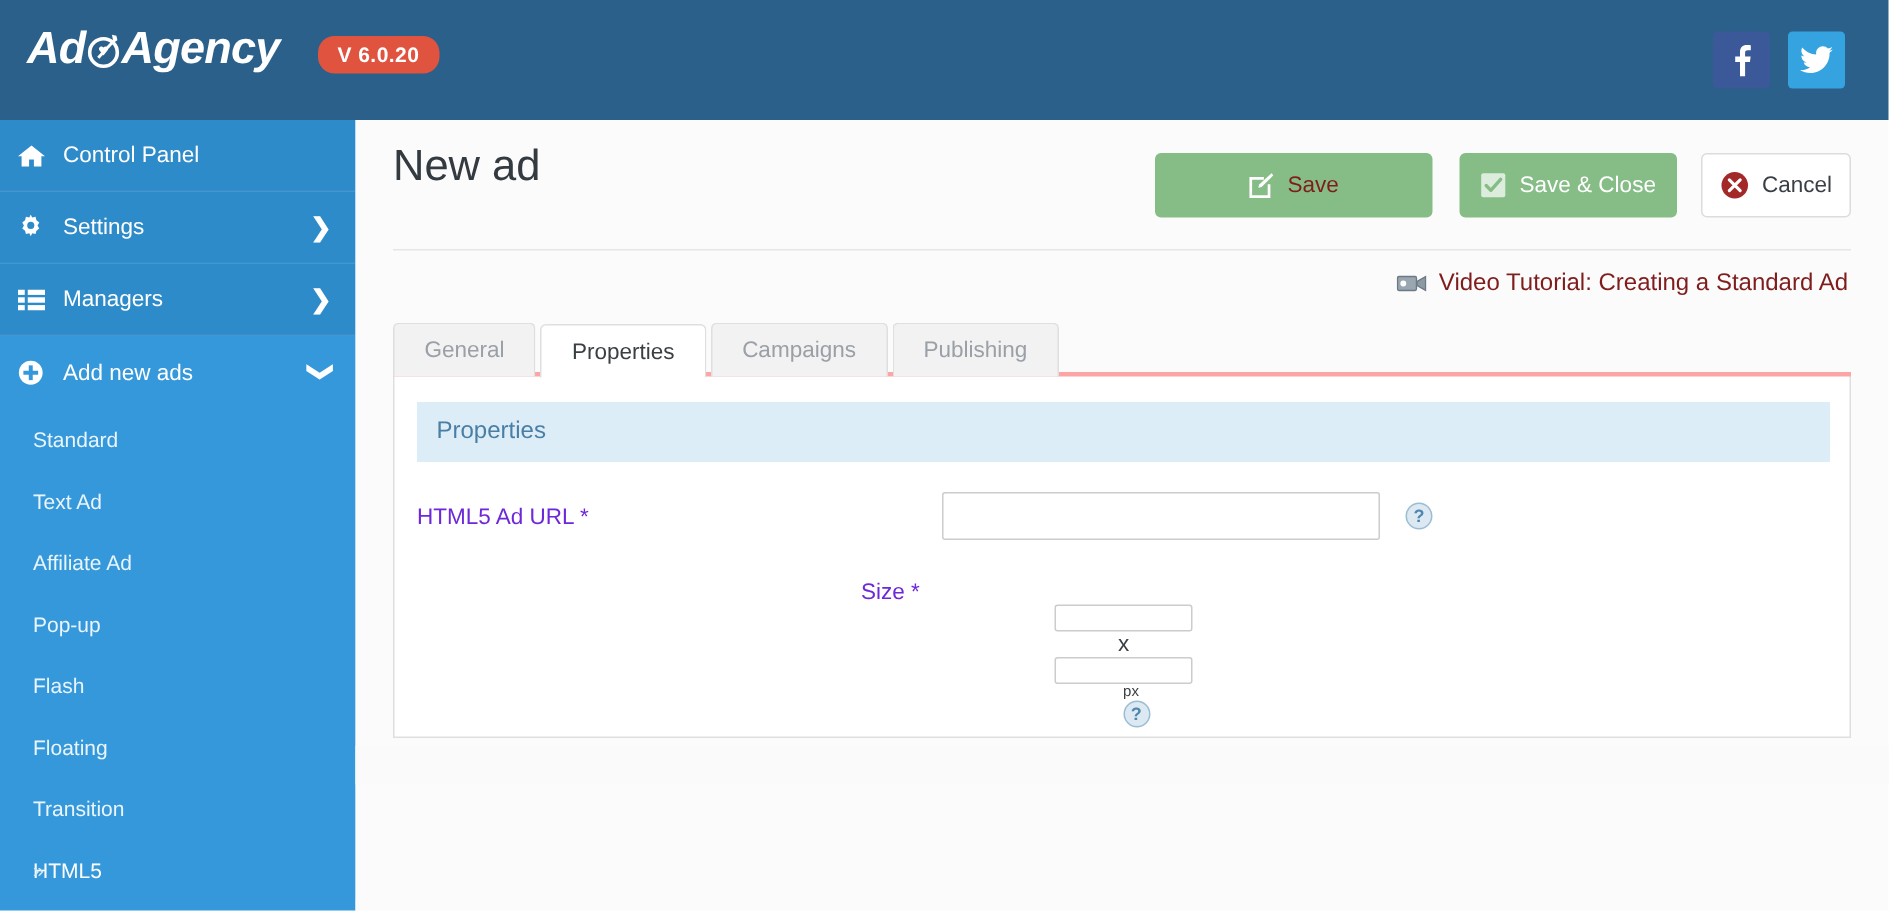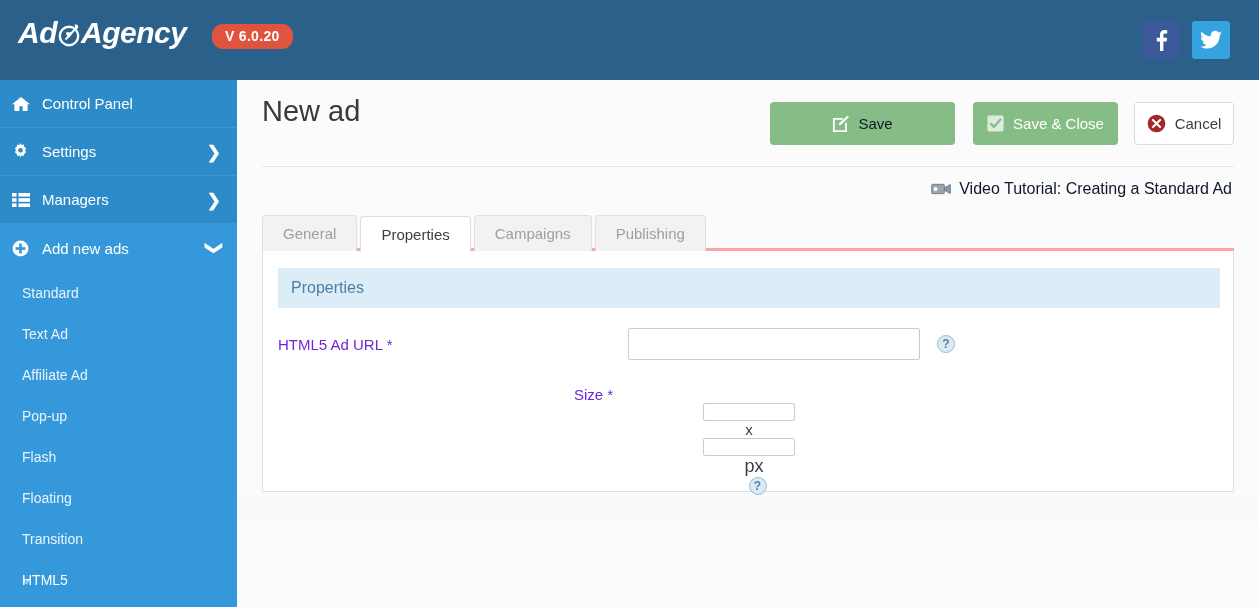--- a/index.html
+++ b/index.html
@@ -128,38 +128,38 @@
     position: absolute; top: 22px;
     height: 43px;
     display: flex; align-items: center; justify-content: center;
     font-size: 15px;
     border-radius: 4px;
     cursor: pointer;
     white-space: nowrap;
   }
   #save-button {
     left: 533px; width: 185px;
-    background: #86bd86; color: #0f172a;
+    background: #86bd86; color: #7f1d1d;
   }
   #save-close-button {
     left: 736px; width: 145px;
     background: #86bd86; color: #ffffff;
   }
   #cancel-button {
     left: 897px; width: 100px;
     background: #ffffff; color: #3a3f44;
     border: 1px solid #dcdcdc;
   }
   .btn-icon { margin-right: 9px; display: inline-flex; align-items: center; }
 
   
   #video-tutorial-link {
     position: absolute; right: 27px; top: 100px;
     display: flex; align-items: center;
-    color: #0f172a;
+    color: #7f1d1d;
     font-size: 16px;
     text-decoration: none;
     cursor: pointer;
   }
   #video-tutorial-link .btn-icon { margin-right: 7px; }
 
   
   #tab-bar {
     position: absolute; left: 25px; top: 135px;
     width: 972px; height: 36px;
@@ -224,21 +224,21 @@
     background: #ffffff;
     font-family: "Liberation Sans", sans-serif;
     font-size: 14px;
     padding: 0 7px;
     color: #3a3f44;
     outline: none;
   }
   #html5-url-input { width: 292px; }
   .size-input { width: 92px; }
   .size-x { margin: 0 9px; font-size: 15px; color: #3a3f44; }
-  .size-px { margin-left: 10px; font-size: 18px; color: #3a3f44; }
+  .size-px { margin-left: 10px; font-size: 10px; color: #3a3f44; }
   .help-icon {
     margin-left: 17px;
     width: 18px; height: 18px;
     border-radius: 50%;
     background: #dce9f2;
     border: 1px solid #9bbdd4;
     color: #4e86ad;
     font-size: 12px; font-weight: bold;
     display: inline-flex; align-items: center; justify-content: center;
     cursor: pointer;

